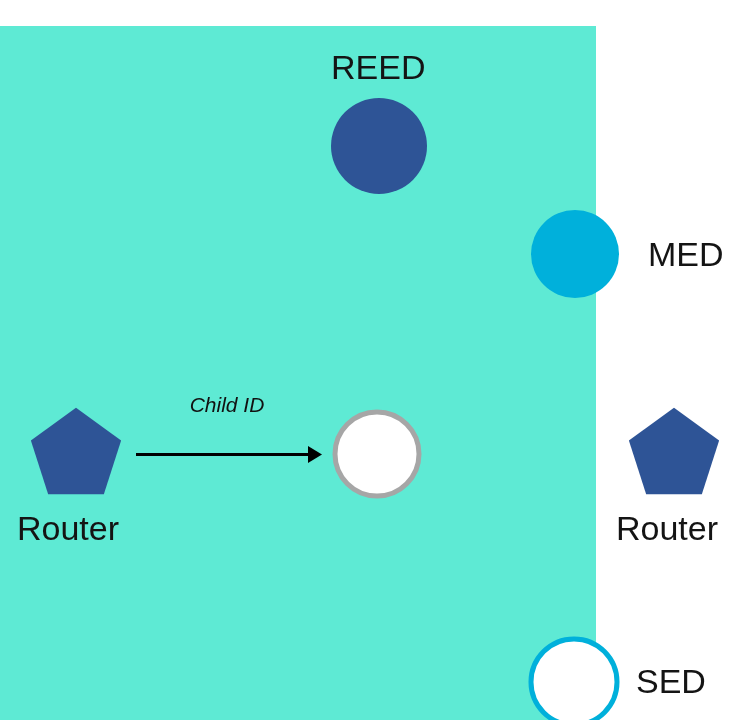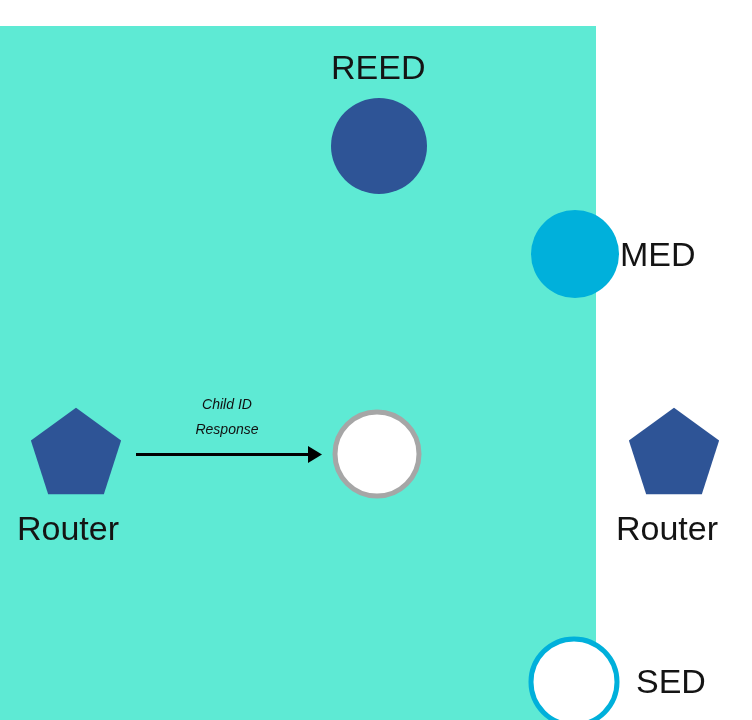--- a/index.html
+++ b/index.html
@@ -30,21 +30,21 @@
     font-size: 34px;
     line-height: 34px;
     white-space: nowrap;
     font-weight: 400;
   }
   .edge-label {
     position: absolute;
     color: #111111;
     font-family: "Liberation Sans", sans-serif;
     font-style: italic;
-    font-size: 14px;
+    font-size: 21px;
     line-height: 25px;
     text-align: center;
     white-space: nowrap;
   }
   svg { display: block; overflow: visible; }
 </style>
 </head>
 <body>
 
 <div id="canvas">
@@ -56,33 +56,32 @@
       <circle cx="48" cy="48" r="48" fill="#2e5496"></circle>
     </svg>
   </div>
 
   <div class="node" style="left:531px; top:184px;">
     <svg width="88" height="88" viewBox="0 0 88 88" aria-hidden="true">
       <circle cx="44" cy="44" r="44" fill="#00b0db"></circle>
     </svg>
   </div>
 
-  <div class="label" style="left:620px; top:211px;">MED</div>
+  <div class="label" style="left:648px; top:211px;">MED</div>
 
   <div class="node" style="left:28px; top:378px;">
     <svg width="96" height="96" viewBox="0 0 100 100" aria-hidden="true">
       <polygon points="50,4 97,38 79,94 21,94 3,38" fill="#2e5496"></polygon>
     </svg>
   </div>
 
   <div class="label" style="left:17px; top:485px;">Router</div>
 
   <div class="edge-label" style="left:135px; top:366px; width:184px;">
     <div>Child ID</div>
-    <div>Response</div>
   </div>
 
   <div class="node" style="left:130px; top:414px;">
     <svg width="200" height="30" viewBox="0 0 200 30" aria-hidden="true">
       <line x1="6" y1="14.5" x2="178" y2="14.5" stroke="#000000" stroke-width="3"></line>
       <polygon points="178,6 192,14.5 178,23" fill="#000000"></polygon>
     </svg>
   </div>
 
   <div class="node" style="left:332px; top:383px;">

